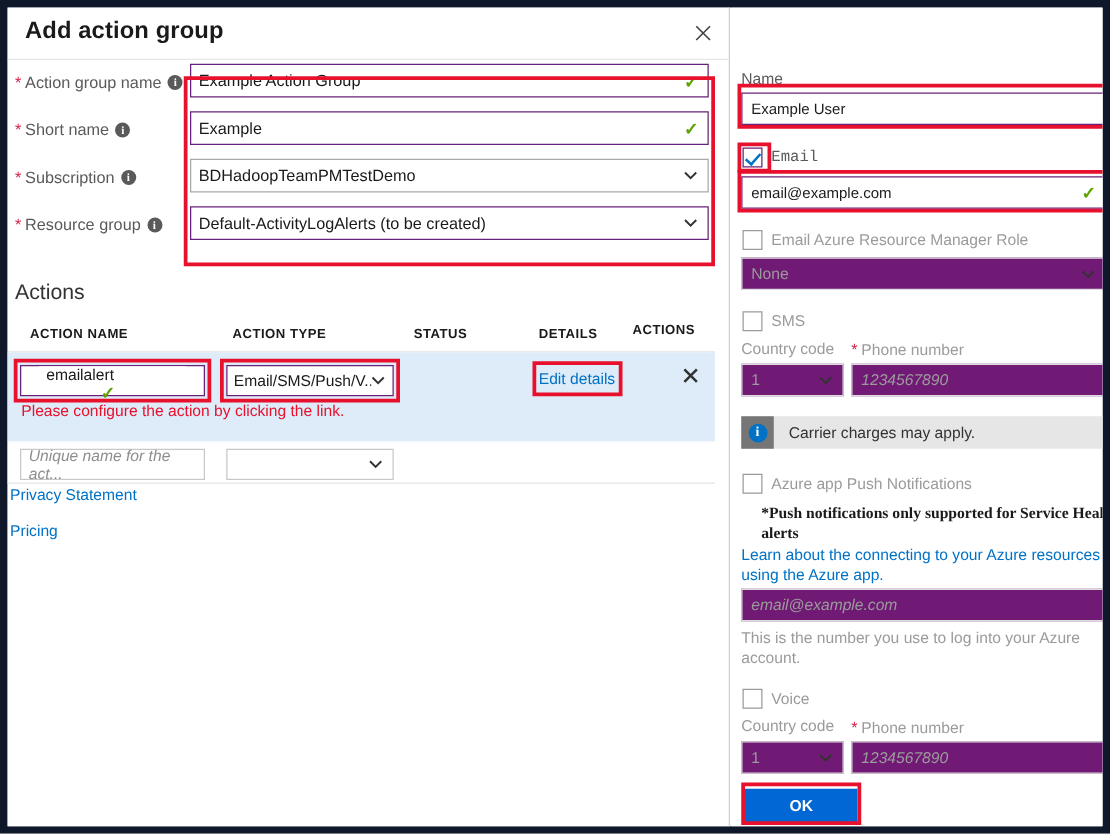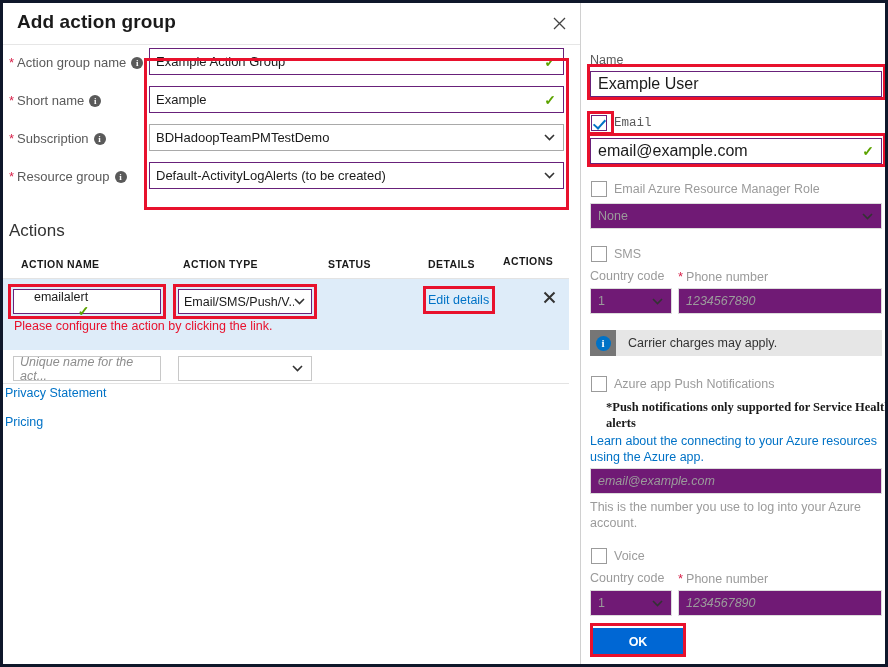--- a/index.html
+++ b/index.html
@@ -8,21 +8,21 @@
     width: 888px; height: 667px;
     background: #ffffff;
     font-family: "Liberation Sans", sans-serif;
     -webkit-font-smoothing: antialiased;
   }
   #screen {
     position: relative;
     width: 888px; height: 667px;
     overflow: hidden;
     background: #ffffff;
-    border: 3px solid #0f172a;
+    border: 6px solid #0f172a;
   }
 
   
   #left-panel {
     position: absolute; left: 0; top: 0;
     width: 578px; height: 667px;
     background: #ffffff;
     border-right: 1px solid #d0d0d0;
   }
   .blade-header {
@@ -200,21 +200,21 @@
     position: absolute;
     height: 26px;
     background: #fff;
     border: 1px solid #a9a9a9;
     display: flex; align-items: center;
   }
   .rinput.purple { border-color: #68217a; }
   .rinput.disabled { background: #701a75; border-color: #dcdcdc; }
   .rinput .txt {
     flex: 1 1 auto;
-    font-size: 16px; color: #1a1a1a;
+    font-size: 12px; color: #1a1a1a;
     padding: 0 7px;
   }
   .rinput .ph {
     flex: 1 1 auto;
     font-size: 12.5px; color: #9b9b9b; font-style: italic;
     padding: 0 7px;
   }
   .rinput .phn {
     flex: 1 1 auto;
     font-size: 12.5px; color: #9b9b9b;

